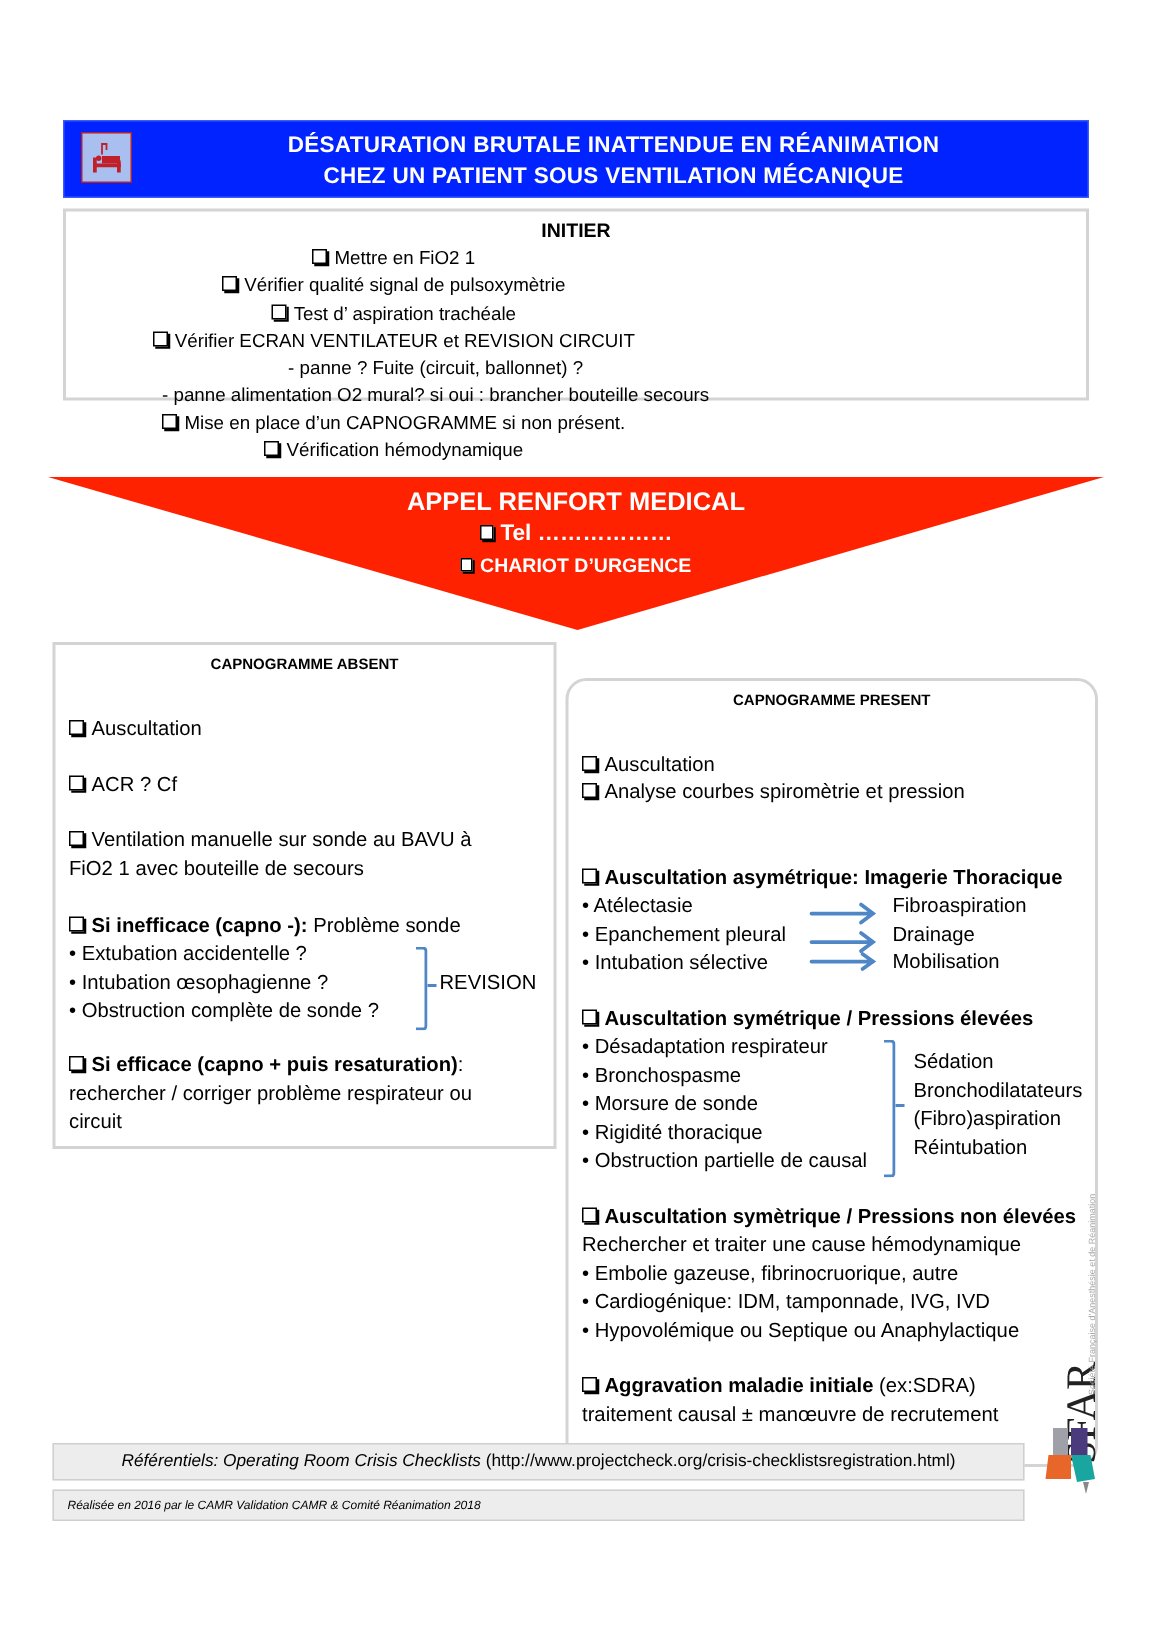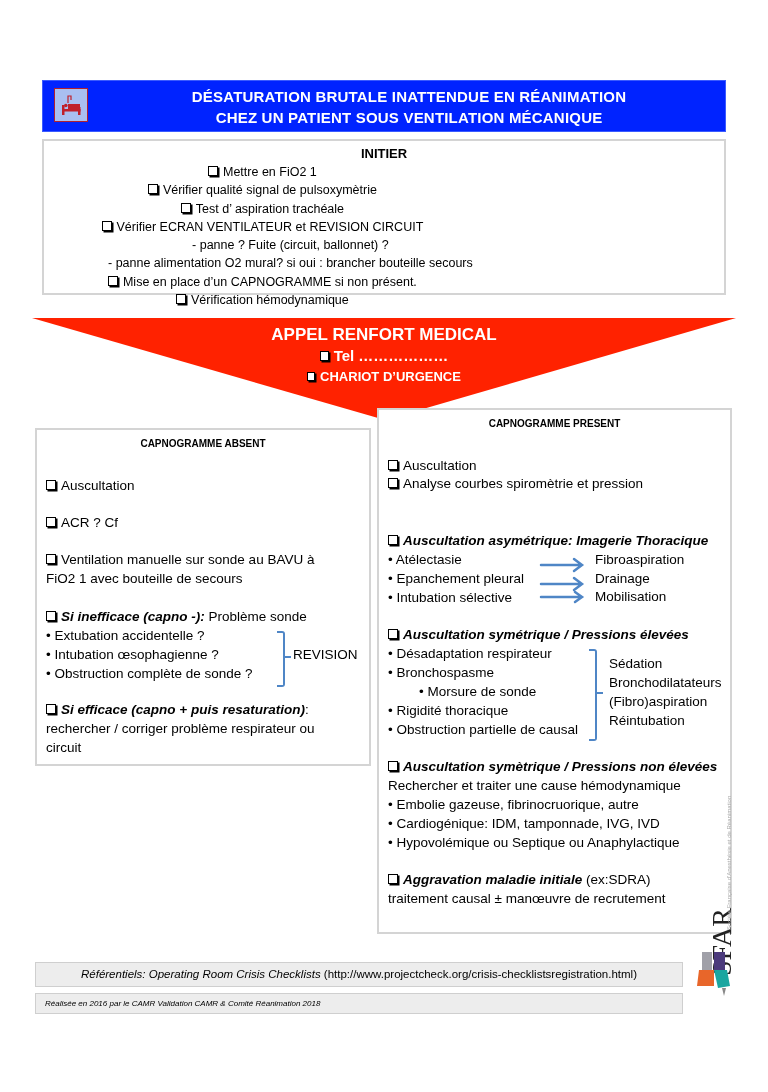--- a/index.html
+++ b/index.html
@@ -5,35 +5,35 @@
   html, body { margin: 0; padding: 0; background: #ffffff; }
   body { width: 768px; height: 1092px; position: relative; overflow: hidden;
          font-family: "Liberation Sans", "DejaVu Sans", sans-serif; color: #000; }
   .abs { position: absolute; }
   .banner { left: 42px; top: 80px; width: 684px; height: 52px; background: #0023ff;
             border: 1px solid #3b5bff; box-sizing: border-box; }
   .banner-icon { left: 11px; top: 7px; width: 34px; height: 34px; background: #a9bff0;
                  border: 1px solid #b02030; box-sizing: border-box; }
   .banner-title { left: 60px; right: 10px; top: 5px; text-align: center; color: #ffffff;
                   font-weight: bold; font-size: 15px; line-height: 21px; letter-spacing: 0.2px; }
-  .initier { left: 42px; top: 139px; width: 684px; height: 156px; border: 2px solid #d4d4d4;
+  .initier { left: 42px; top: 139px; width: 684px; height: 128px; border: 2px solid #d4d4d4;
              box-sizing: border-box; background: #fff; }
   .initier-title { left: 0; right: 0; top: 5px; text-align: center; font-weight: bold; font-size: 13px; }
   .initier-list { left: 8px; top: 22px; font-size: 12.5px; line-height: 18.3px; margin: 0; padding: 0; list-style: none; text-align: center; }
   .chk { display: inline-block; width: 8px; height: 8px; border: 1.4px solid #000;
          box-shadow: 1.5px 1.5px 0 #000; margin-right: 5px; vertical-align: 0px; background:#fff; }
   .sub { padding-left: 56px; }
   .arrow-svg { left: 0; top: 316px; width: 768px; height: 108px; }
   .arrow-text { left: 0; right: 0; text-align: center; color: #fff; font-weight: bold; }
   .box { border: 2px solid #d4d4d4; box-sizing: border-box; background: #fff; }
   .box-left { left: 35px; top: 428px; width: 336px; height: 338px; }
-  .box-right { left: 377px; top: 408px; width: 355px; height: 526px; }
+  .box-right { left: 377px; top: 452px; width: 355px; height: 526px; border-radius: 14px; }
   .box-title { position: absolute; left: 0; right: 0; top: 8px; text-align: center; font-weight: bold; font-size: 10px; }
   .txt { position: absolute; font-size: 13.5px; line-height: 18.5px; white-space: nowrap; }
-  .b { font-weight: bold; font-style: italic; }
+  .b { font-weight: bold; }
   .bracket { position: absolute; border: 2px solid #4f86c6; border-left: none; width: 6px; border-radius: 0 3px 3px 0; }
   .bracket-tick { position: absolute; height: 2px; background: #4f86c6; width: 6px; }
   .footer-box { background: #ededed; border: 1px solid #cfcfcf; box-sizing: border-box; }
   .ref { left: 35px; top: 962px; width: 648px; height: 25px; font-size: 11.5px; text-align: center; line-height: 23px; }
   .realise { left: 35px; top: 993px; width: 648px; height: 21px; font-size: 8px; line-height: 19px; padding-left: 9px; font-style: italic; }
 </style>
 </head>
 <body>
 
 <div class="abs banner">
@@ -114,21 +114,21 @@
       <path d="M2 43 H42 M36 38 L43 43 L36 48"></path>
     </g>
   </svg>
   <div class="txt" style="left:216px; top:141px;">Fibroaspiration</div>
   <div class="txt" style="left:216px; top:160px;">Drainage</div>
   <div class="txt" style="left:216px; top:178px;">Mobilisation</div>
 
   <div class="txt b" style="left:9px; top:216px;"><span class="chk"></span><span>Auscultation symétrique / Pressions élevées</span></div>
   <div class="txt" style="left:9px; top:235px;">• Désadaptation respirateur</div>
   <div class="txt" style="left:9px; top:254px;">• Bronchospasme</div>
-  <div class="txt" style="left:9px; top:273px;margin-left:31px;">• Morsure de sonde</div>
+  <div class="txt" style="left:9px; top:273px;">• Morsure de sonde</div>
   <div class="txt" style="left:9px; top:292px;">• Rigidité thoracique</div>
   <div class="txt" style="left:9px; top:311px;">• Obstruction partielle de causal</div>
   <div class="bracket" style="left:210px; top:239px; height:88px;"></div>
   <div class="bracket-tick" style="left:218px; top:282px;"></div>
   <div class="txt" style="left:230px; top:245px;">Sédation</div>
   <div class="txt" style="left:230px; top:264px;">Bronchodilatateurs</div>
   <div class="txt" style="left:230px; top:283px;">(Fibro)aspiration</div>
   <div class="txt" style="left:230px; top:302px;">Réintubation</div>
 
   <div class="txt" style="left:9px; top:367px;">Rechercher  et traiter une cause hémodynamique</div>

